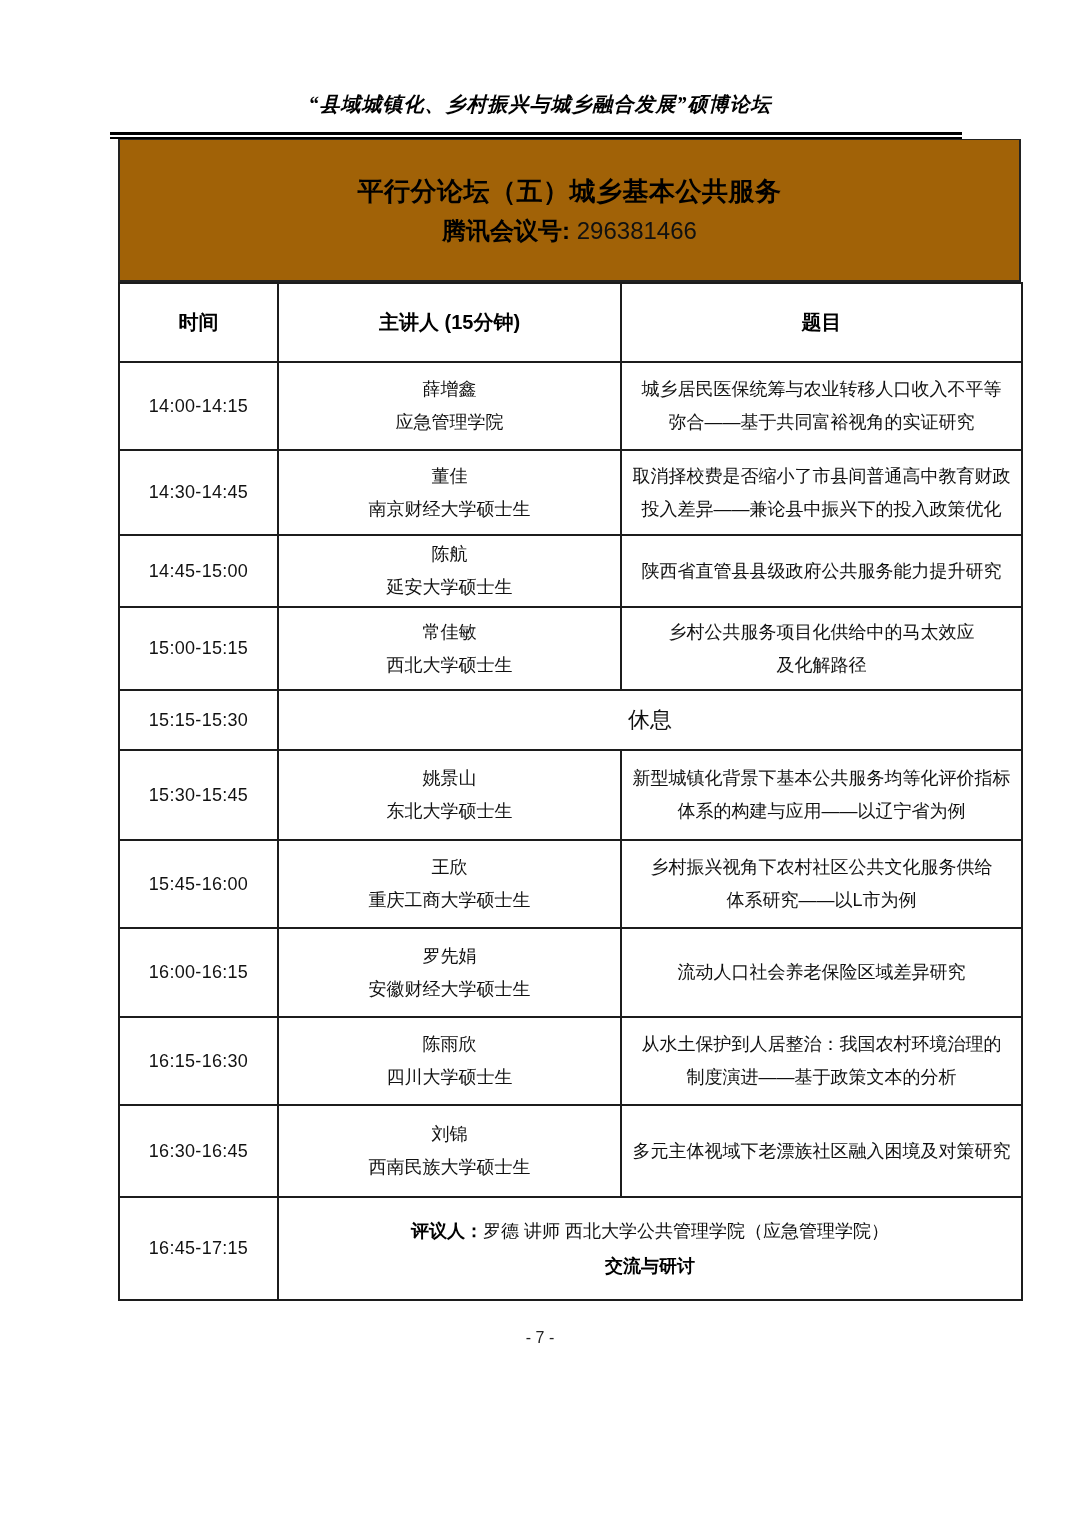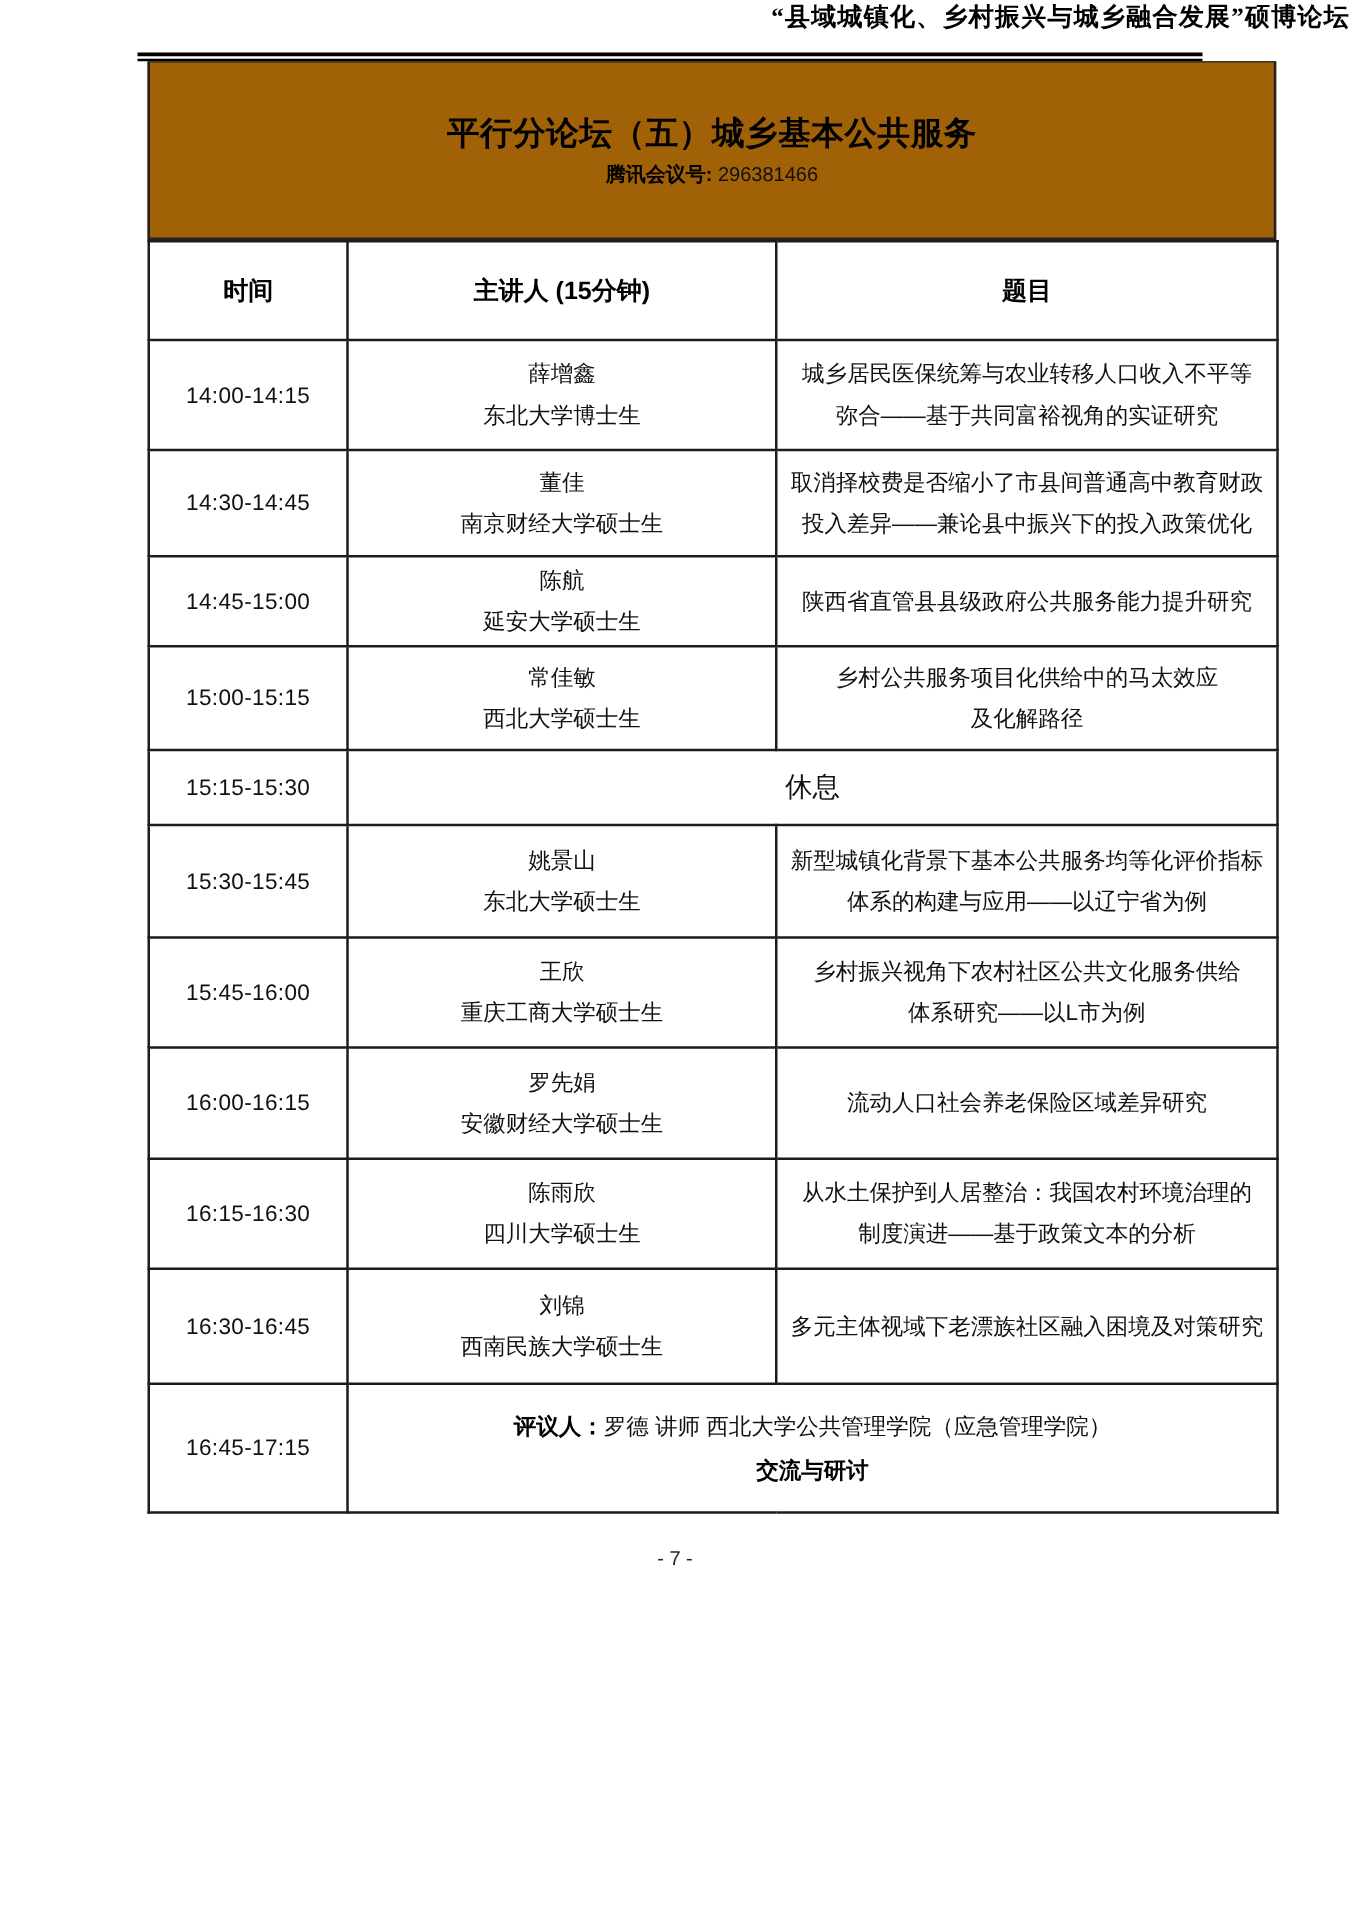--- a/index.html
+++ b/index.html
@@ -8,22 +8,24 @@
     width: 1080px;
     height: 1527px;
     margin: 0 auto;
     background: #ffffff;
     font-family: "Liberation Sans", sans-serif;
     color: #111;
     box-sizing: border-box;
   }
   
   .page-header-title {
-    text-align: right;
+    padding-top: 90px;
+    text-align: center;
     font-family: "Liberation Serif", serif;
+    font-style: italic;
     font-weight: bold;
     font-size: 20px;
     line-height: 28px;
     letter-spacing: 1px;
     color: #000;
   }
   .header-rule {
     margin: 14px 0 0 110px;
     width: 852px;
     height: 2px;
@@ -46,21 +48,21 @@
     gap: 6px;
     text-align: center;
   }
   .session-title {
     font-size: 26px;
     font-weight: bold;
     letter-spacing: 0.5px;
     color: #000;
   }
   .session-meeting, .session-host {
-    font-size: 16px;
+    font-size: 24px;
     color: #111;
   }
   .b { font-weight: bold; color: #000; }
   
   table.schedule {
     margin-left: 118px;
     width: 903px;
     border-collapse: collapse;
     table-layout: fixed;
   }
@@ -132,21 +134,21 @@
       <tr style="height:79px">
         <th>时间</th>
         <th>主讲人 (15分钟)</th>
         <th>题目</th>
       </tr>
     </thead>
     <tbody>
       <tr style="height:88px">
         <td class="time">14:00-14:15</td>
         <td class="speaker">薛增鑫
-东北大学博士生</td>
+应急管理学院</td>
         <td class="title">城乡居民医保统筹与农业转移人口收入不平等
 弥合——基于共同富裕视角的实证研究</td>
       </tr>
       <tr style="height:85px">
         <td class="time">14:30-14:45</td>
         <td class="speaker">董佳
 南京财经大学硕士生</td>
         <td class="title">取消择校费是否缩小了市县间普通高中教育财政
 投入差异——兼论县中振兴下的投入政策优化</td>
       </tr>

